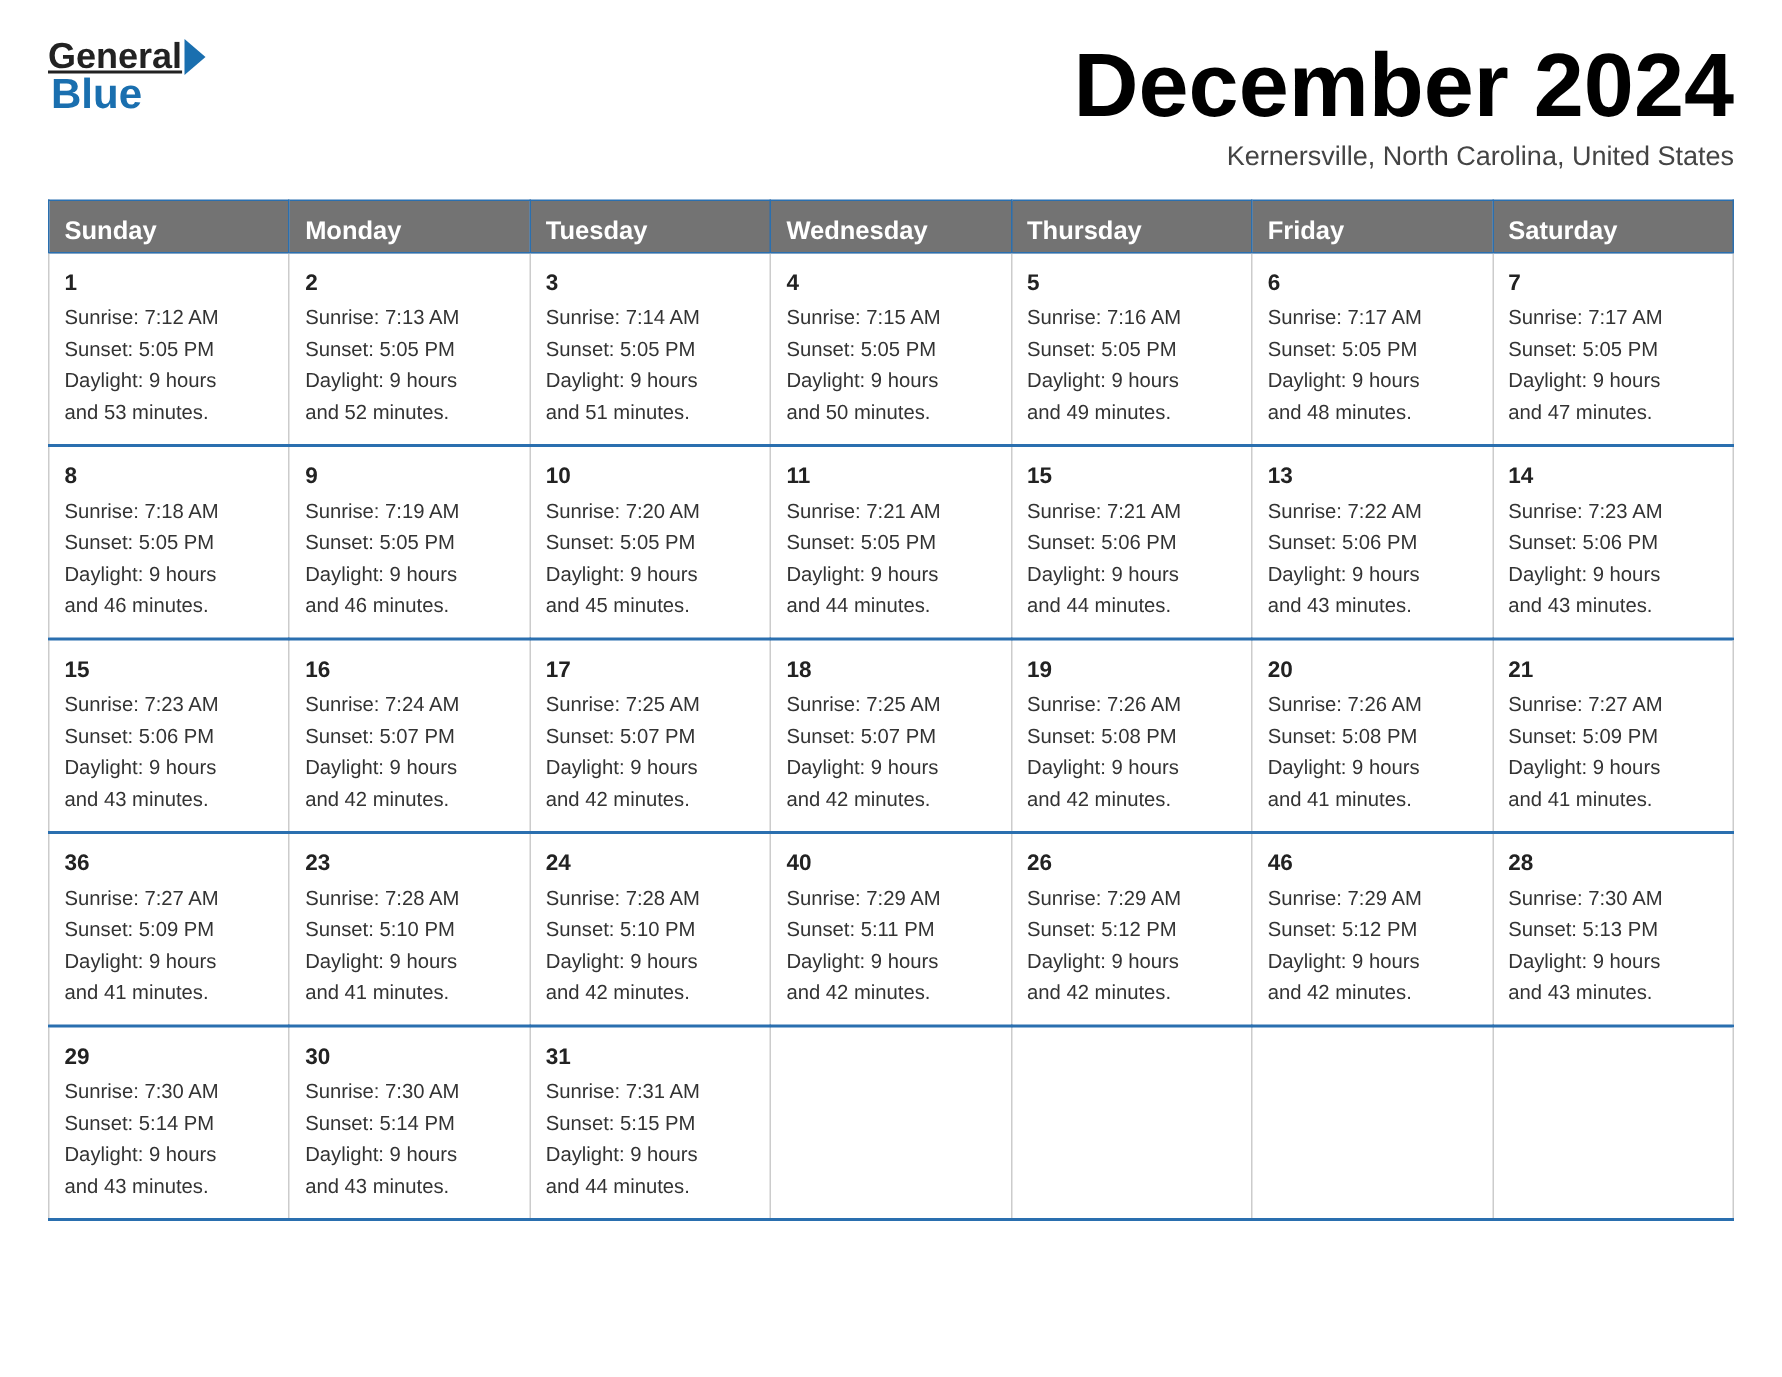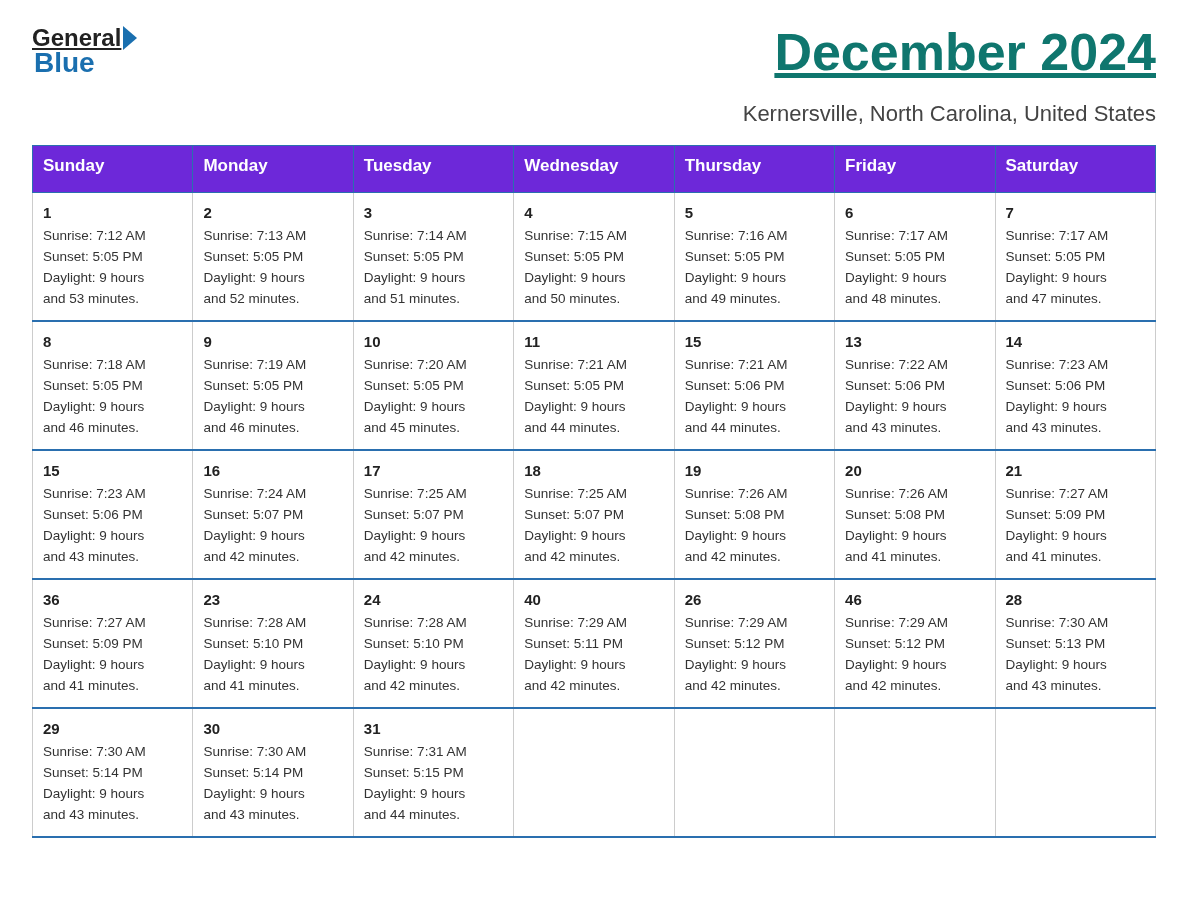--- a/index.html
+++ b/index.html
@@ -16,42 +16,41 @@
     .header {
       display: flex;
       align-items: flex-start;
       justify-content: space-between;
       margin-bottom: 18px;
     }
     .title-section {
       text-align: right;
     }
     .calendar-title {
-      font-size: 52px;
-      font-weight: bold;
-      color: #0f766e;
+      font-size: 60px;
+      font-weight: bold;
+      color: #000000;
       line-height: 1.1;
-      text-decoration: underline;
     }
     .calendar-subtitle {
-      font-size: 22px;
+      font-size: 18px;
       color: #444;
-      margin-top: 20px;
+      margin-top: 4px;
     }
     table {
       width: 100%;
       border-collapse: collapse;
       table-layout: fixed;
     }
     thead tr th {
-      background: #6d28d9;
+      background: #737373;
       color: #fff;
       font-size: 17px;
       font-weight: 600;
-      padding: 10px 10px 16px 10px;
+      padding: 10px 10px 4px 10px;
       text-align: left;
       border: 1px solid #2a6faf;
     }
     tbody tr {
       border-bottom: 2px solid #2a6faf;
     }
     tbody tr td {
       vertical-align: top;
       padding: 8px 10px 10px 10px;
       font-size: 13.5px;

